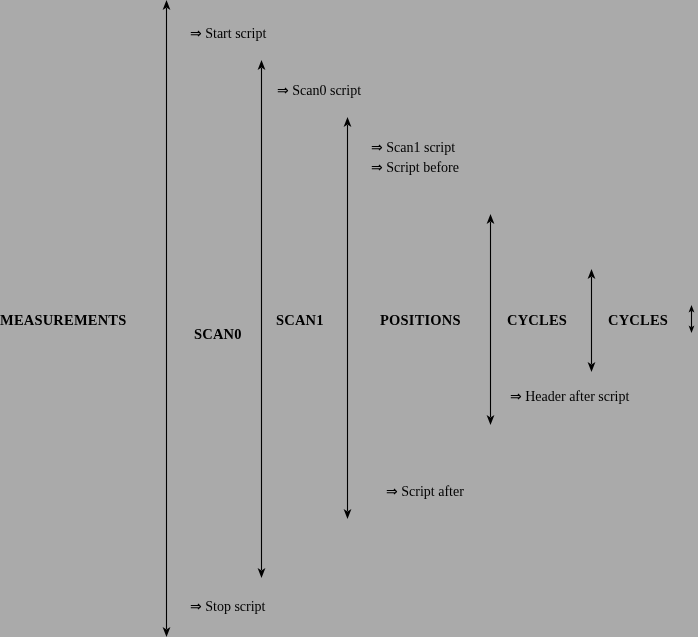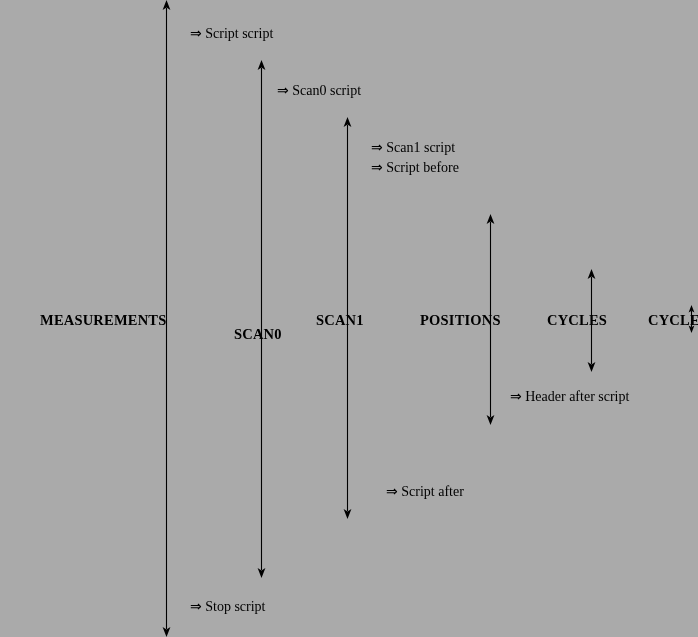--- a/index.html
+++ b/index.html
@@ -19,21 +19,20 @@
     height: 637px;
   }
   .level-label {
     position: absolute;
     font-family: "Liberation Serif", serif;
     font-weight: bold;
     font-size: 14.5px;
     color: #000000;
     white-space: nowrap;
     letter-spacing: 0.2px;
-    margin-left: 40px;
   }
   .annot {
     position: absolute;
     font-family: "Liberation Serif", serif;
     font-size: 14px;
     color: #000000;
     white-space: nowrap;
   }
   .arrow-svg {
     position: absolute;
@@ -90,21 +89,21 @@
   </svg>
 
   <svg class="arrow-svg" style="left:686px; top:305px;" width="11" height="28" viewBox="0 0 11 28">
     <line x1="5.5" y1="6" x2="5.5" y2="22"></line>
     <polygon points="5.5,0 2.6,7.5 5.5,5.8 8.4,7.5"></polygon>
     <polygon points="5.5,28 2.6,20.5 5.5,22.2 8.4,20.5"></polygon>
   </svg>
 
   <div class="annot" style="left:190px; top:25px;">
     <span>⇒</span>
-    <span>Script script</span>
+    <span>Start script</span>
   </div>
 
   <div class="annot" style="left:277px; top:82px;">
     <span>⇒</span>
     <span>Scan0 script</span>
   </div>
 
   <div class="annot" style="left:371px; top:139px;">
     <span>⇒</span>
     <span>Scan1 script</span>

